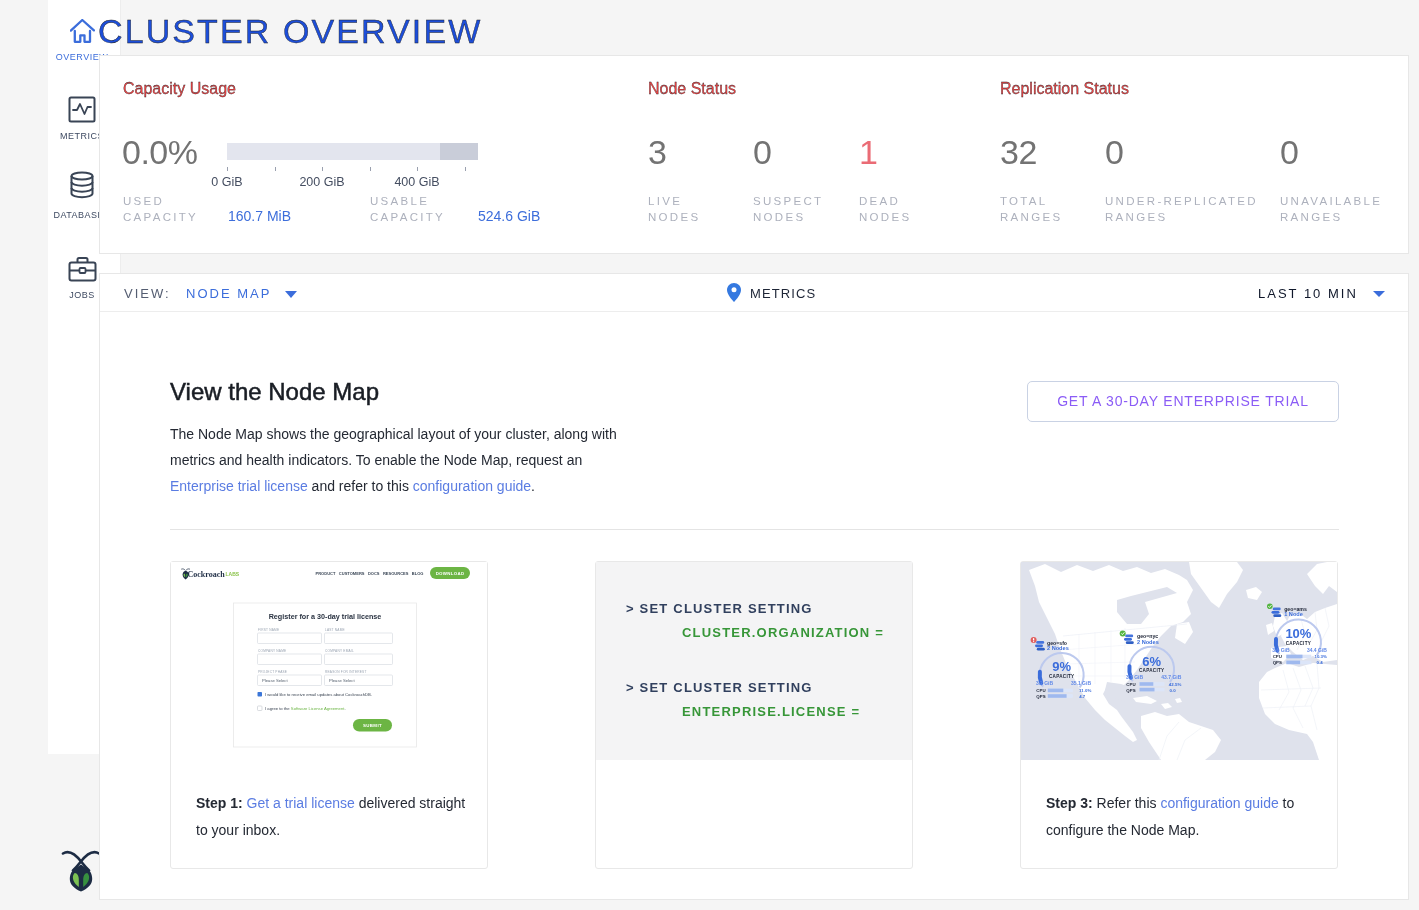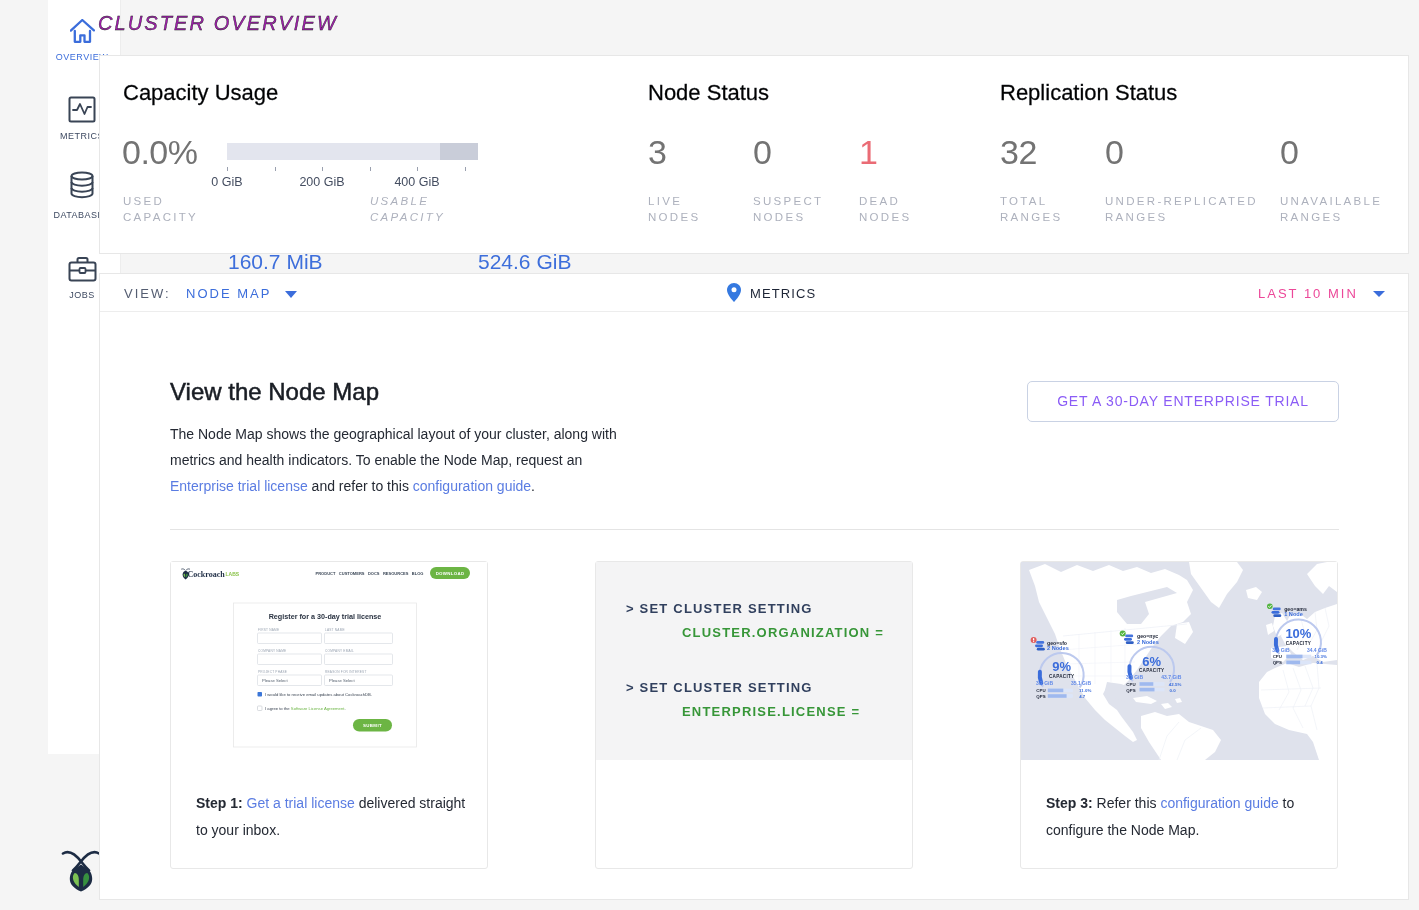--- a/index.html
+++ b/index.html
@@ -8,29 +8,29 @@
   #page { position:relative; width:1419px; height:910px; }
   .abs { position:absolute; }
 
   
   #sidebar { position:absolute; left:0; top:0; width:73px; height:754px; background:#fff; border-right:1px solid #ededed;margin-left:48px; }
   .navitem { position:absolute; left:0; width:68px; text-align:center; }
   .navlabel { font-size:9px; font-weight:400; letter-spacing:0.5px; color:#3d4961; }
   .navlabel.active { color:#3b6ddb; }
 
   
-  #ptitle { position:absolute; left:98px; top:11.5px; font-size:20px; letter-spacing:2.1px; color:#a21caf; font-weight:500;font-style:italic; -webkit-text-stroke:0.4px #1e1e1e; }
+  #ptitle { position:absolute; left:98px; top:11.5px; font-size:34px; letter-spacing:2.1px; color:#1d4ed8; font-weight:500; -webkit-text-stroke:0.4px #1e1e1e; }
 
   
   #stats { position:absolute; left:99px; top:55px; width:1310px; height:199px; background:#fff; border:1px solid #e7e7e7; }
-  .sect-title { position:absolute; font-size:22px; color:#000000; -webkit-text-stroke:0.3px #1c2026; }
+  .sect-title { position:absolute; font-size:16px; color:#ef4444; -webkit-text-stroke:0.3px #1c2026; }
   .bignum { position:absolute; font-size:34px; color:#737373; letter-spacing:-0.5px; }
   .bignum.red { color:#ea6b75; }
   .glabel { position:absolute; font-size:11.5px; letter-spacing:2.3px; color:#adb1bd; line-height:16px; }
-  .bval { position:absolute; font-size:21px; color:#3d6edb;margin-top:42px; }
+  .bval { position:absolute; font-size:14px; color:#3d6edb; }
   .ticklab { position:absolute; font-size:12.5px; color:#454e61; }
   .tick { position:absolute; width:1px; height:4px; background:#9aa0af; }
 
   
   #mainpanel { position:absolute; left:99px; top:273px; width:1310px; height:627px; background:#fff; border:1px solid #e7e7e7; }
   #viewbar { position:absolute; left:0; top:0; width:100%; height:38px; border-bottom:1px solid #ededed; }
   .vb-txt { position:absolute; top:12px; font-size:13px; letter-spacing:2px; }
 
   #h2 { position:absolute; left:170px; top:378px; font-size:24px; color:#191d24; font-weight:500; -webkit-text-stroke:0.5px #191d24; }
   #para { position:absolute; left:170px; top:421px; width:460px; font-size:14px; line-height:26px; color:#242933; }
@@ -110,21 +110,21 @@
     <div class="tick" style="left:222px; top:111px;"></div>
     <div class="tick" style="left:270px; top:111px;"></div>
     <div class="tick" style="left:317px; top:111px;"></div>
     <div class="tick" style="left:365px; top:111px;"></div>
     <div class="ticklab" style="left:97px; top:119px; width:60px; text-align:center;">0 GiB</div>
     <div class="ticklab" style="left:192px; top:119px; width:60px; text-align:center;">200 GiB</div>
     <div class="ticklab" style="left:287px; top:119px; width:60px; text-align:center;">400 GiB</div>
 
     <div class="glabel" style="left:23px; top:137px;">USED<br>CAPACITY</div>
     <div class="bval" style="left:128px; top:152px;">160.7 MiB</div>
-    <div class="glabel" style="left:270px; top:137px;font-style:italic;">USABLE<br>CAPACITY</div>
+    <div class="glabel" style="left:270px; top:137px;">USABLE<br>CAPACITY</div>
     <div class="bval" style="left:378px; top:152px;">524.6 GiB</div>
 
     <div class="bignum" style="left:548px; top:77px;">3</div>
     <div class="bignum" style="left:653px; top:77px;">0</div>
     <div class="bignum red" style="left:759px; top:77px;">1</div>
     <div class="glabel" style="left:548px; top:137px;">LIVE<br>NODES</div>
     <div class="glabel" style="left:653px; top:137px;">SUSPECT<br>NODES</div>
     <div class="glabel" style="left:759px; top:137px;">DEAD<br>NODES</div>
 
     <div class="bignum" style="left:900px; top:77px;">32</div>
@@ -138,21 +138,21 @@
   <div id="mainpanel">
     <div id="viewbar">
       <div class="vb-txt" style="left:24px; color:#545d71;">VIEW:</div>
       <div class="vb-txt" style="left:86px; color:#3b6ddb;">NODE MAP</div>
       <div class="abs" style="left:185px; top:17px; width:0; height:0; border-left:6.5px solid transparent; border-right:6.5px solid transparent; border-top:7px solid #3b6ddb;"></div>
       <svg class="abs" style="left:627px; top:9px;" width="14" height="19" viewBox="0 0 14 19">
         <path d="M7 0 C3.1 0 0 3.1 0 7 C0 12.2 7 19 7 19 C7 19 14 12.2 14 7 C14 3.1 10.9 0 7 0 Z" fill="#3579e0"></path>
         <circle cx="7" cy="6.8" r="2.5" fill="#fff"></circle>
       </svg>
       <div class="vb-txt" style="left:650px; color:#1d2536; letter-spacing:1.1px;">METRICS</div>
-      <div class="vb-txt" style="left:1158px; color:#ec4899;">LAST 10 MIN</div>
+      <div class="vb-txt" style="left:1158px; color:#0f172a;">LAST 10 MIN</div>
       <div class="abs" style="left:1273px; top:17px; width:0; height:0; border-left:6px solid transparent; border-right:6px solid transparent; border-top:6.5px solid #3b6ddb;"></div>
     </div>
   </div>
 
   <div id="h2">View the Node Map</div>
   <div id="para">The Node Map shows the geographical layout of your cluster, along with metrics and health indicators. To enable the Node Map, request an <span class="lnk">Enterprise trial license</span> and refer to this <span class="lnk">configuration guide</span>.</div>
   <div id="trialbtn">GET A 30-DAY ENTERPRISE TRIAL</div>
   <div id="hr1"></div>
 
   <div class="card" style="left:170px;">

